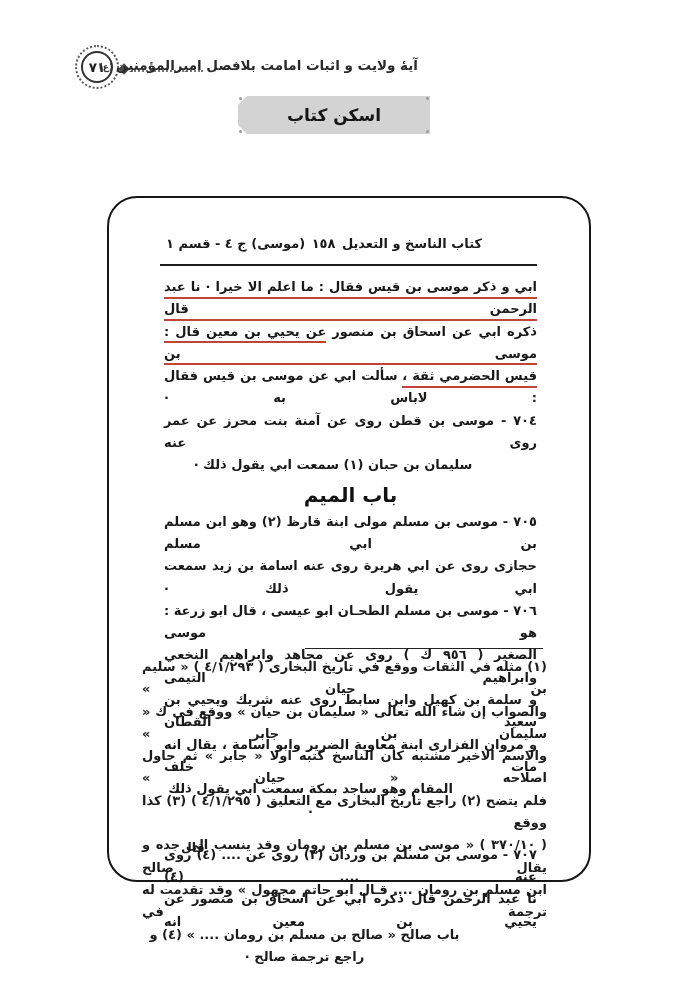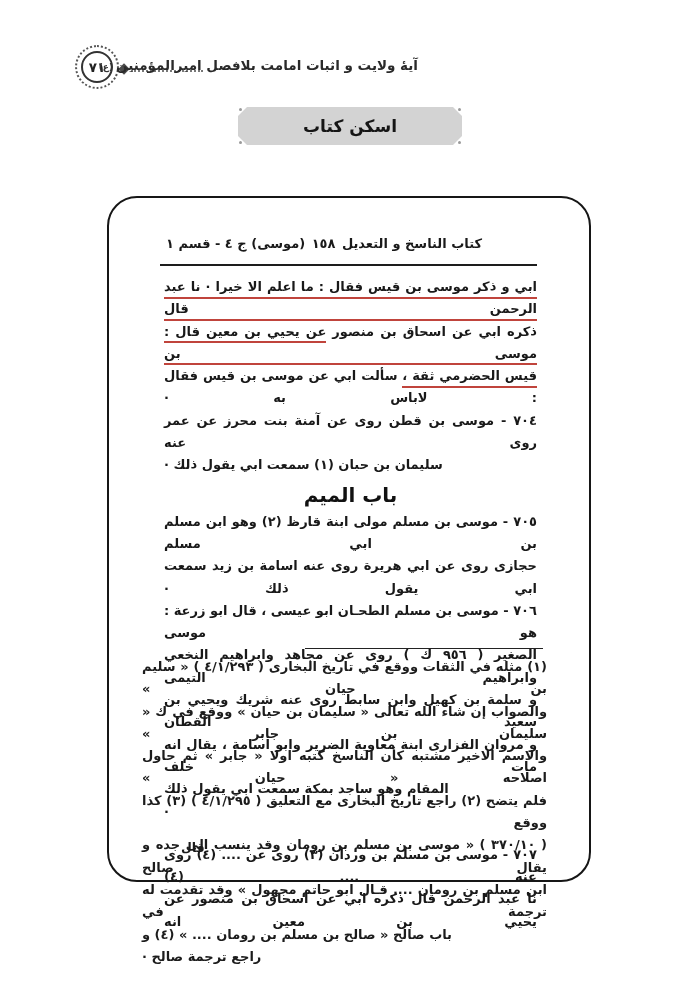--- a/index.html
+++ b/index.html
@@ -9,41 +9,41 @@
   
   .orn-outer{position:absolute;left:75px;top:45px;width:44px;height:44px;border:2px dotted #555;border-radius:50%;box-sizing:border-box;}
   .orn-inner{position:absolute;left:81px;top:51px;width:32px;height:32px;border:2px solid #333;border-radius:50%;box-sizing:border-box;
              display:flex;align-items:center;justify-content:center;font-size:13.5px;font-weight:bold;color:#222;}
   .finial{position:absolute;left:120px;top:65px;width:8px;height:8px;background:#4a4a4a;transform:rotate(45deg);}
   .dotline{position:absolute;left:131px;top:70px;width:72px;height:0;border-top:2px dotted #777;}
   .main-title{position:absolute;right:282px;top:57px;direction:rtl;font-size:13.5px;font-weight:bold;color:#2a2a2a;white-space:nowrap;display:flex;align-items:center;gap:3px;}
   .honorific{font-size:9px;font-weight:bold;color:#333;position:relative;top:2px;}
 
   
-  .scan-btn-wrap{position:absolute;left:238px;top:107px;width:224px;height:38px;cursor:pointer;}
+  .scan-btn-wrap{position:absolute;left:238px;top:96px;width:192px;height:38px;cursor:pointer;}
   .scan-btn-bg{position:absolute;inset:0;background:#d3d3d3;
     clip-path:polygon(9px 0,215px 0,224px 9px,224px 29px,215px 38px,9px 38px,0 29px,0 9px);}
   .scan-btn-label{position:absolute;inset:0;display:flex;align-items:center;justify-content:center;
     font-size:17px;font-weight:bold;color:#151515;direction:rtl;}
   .cdot{position:absolute;width:3px;height:3px;background:#9a9a9a;border-radius:50%;}
   .cdot.tl{left:1px;top:1px}.cdot.tr{right:1px;top:1px}.cdot.bl{left:1px;bottom:1px}.cdot.br{right:1px;bottom:1px}
 
   
   .card{position:absolute;left:107px;top:196px;width:484px;height:686px;background:#fff;
         border:2.5px solid #161616;border-radius:30px;box-sizing:border-box;}
 
   .scan-header{position:absolute;left:51px;top:38px;width:377px;box-sizing:border-box;direction:rtl;
                display:flex;justify-content:space-between;align-items:baseline;
                padding:0 55px 0 6px;font-size:13px;font-weight:bold;color:#1a1a1a;white-space:nowrap;}
   .scan-rule{position:absolute;left:51px;top:66px;width:377px;height:0;border-top:2px solid #1d1d1d;}
 
   .scan-body{position:absolute;left:55px;top:78px;width:373px;direction:rtl;
              font-size:13px;font-weight:bold;color:#191919;line-height:22.3px;}
   .jl{text-align:justify;text-align-last:justify;}
-  .rl{text-align:left;}
+  .rl{text-align:center;}
   .ind35{margin-right:35px;}
   .ind80{margin-right:80px;}
   .gap10{margin-top:21px;}
   .bab{text-align:center;font-size:20px;font-weight:bold;line-height:26px;margin:5px 0 3px 0;color:#111;}
   .mark{border-bottom:2.2px solid #c0443c;padding-bottom:2.5px;}
 
   .fn-sep{position:absolute;left:196px;top:450px;width:238px;height:0;border-top:1.6px solid #222;}
   .scan-fn{position:absolute;left:33px;top:458px;width:405px;direction:rtl;
            font-size:13px;font-weight:600;color:#1c1c1c;line-height:22.3px;}
   .catchword{position:absolute;left:72px;top:642px;direction:rtl;font-size:12.5px;font-weight:bold;color:#1c1c1c;}

